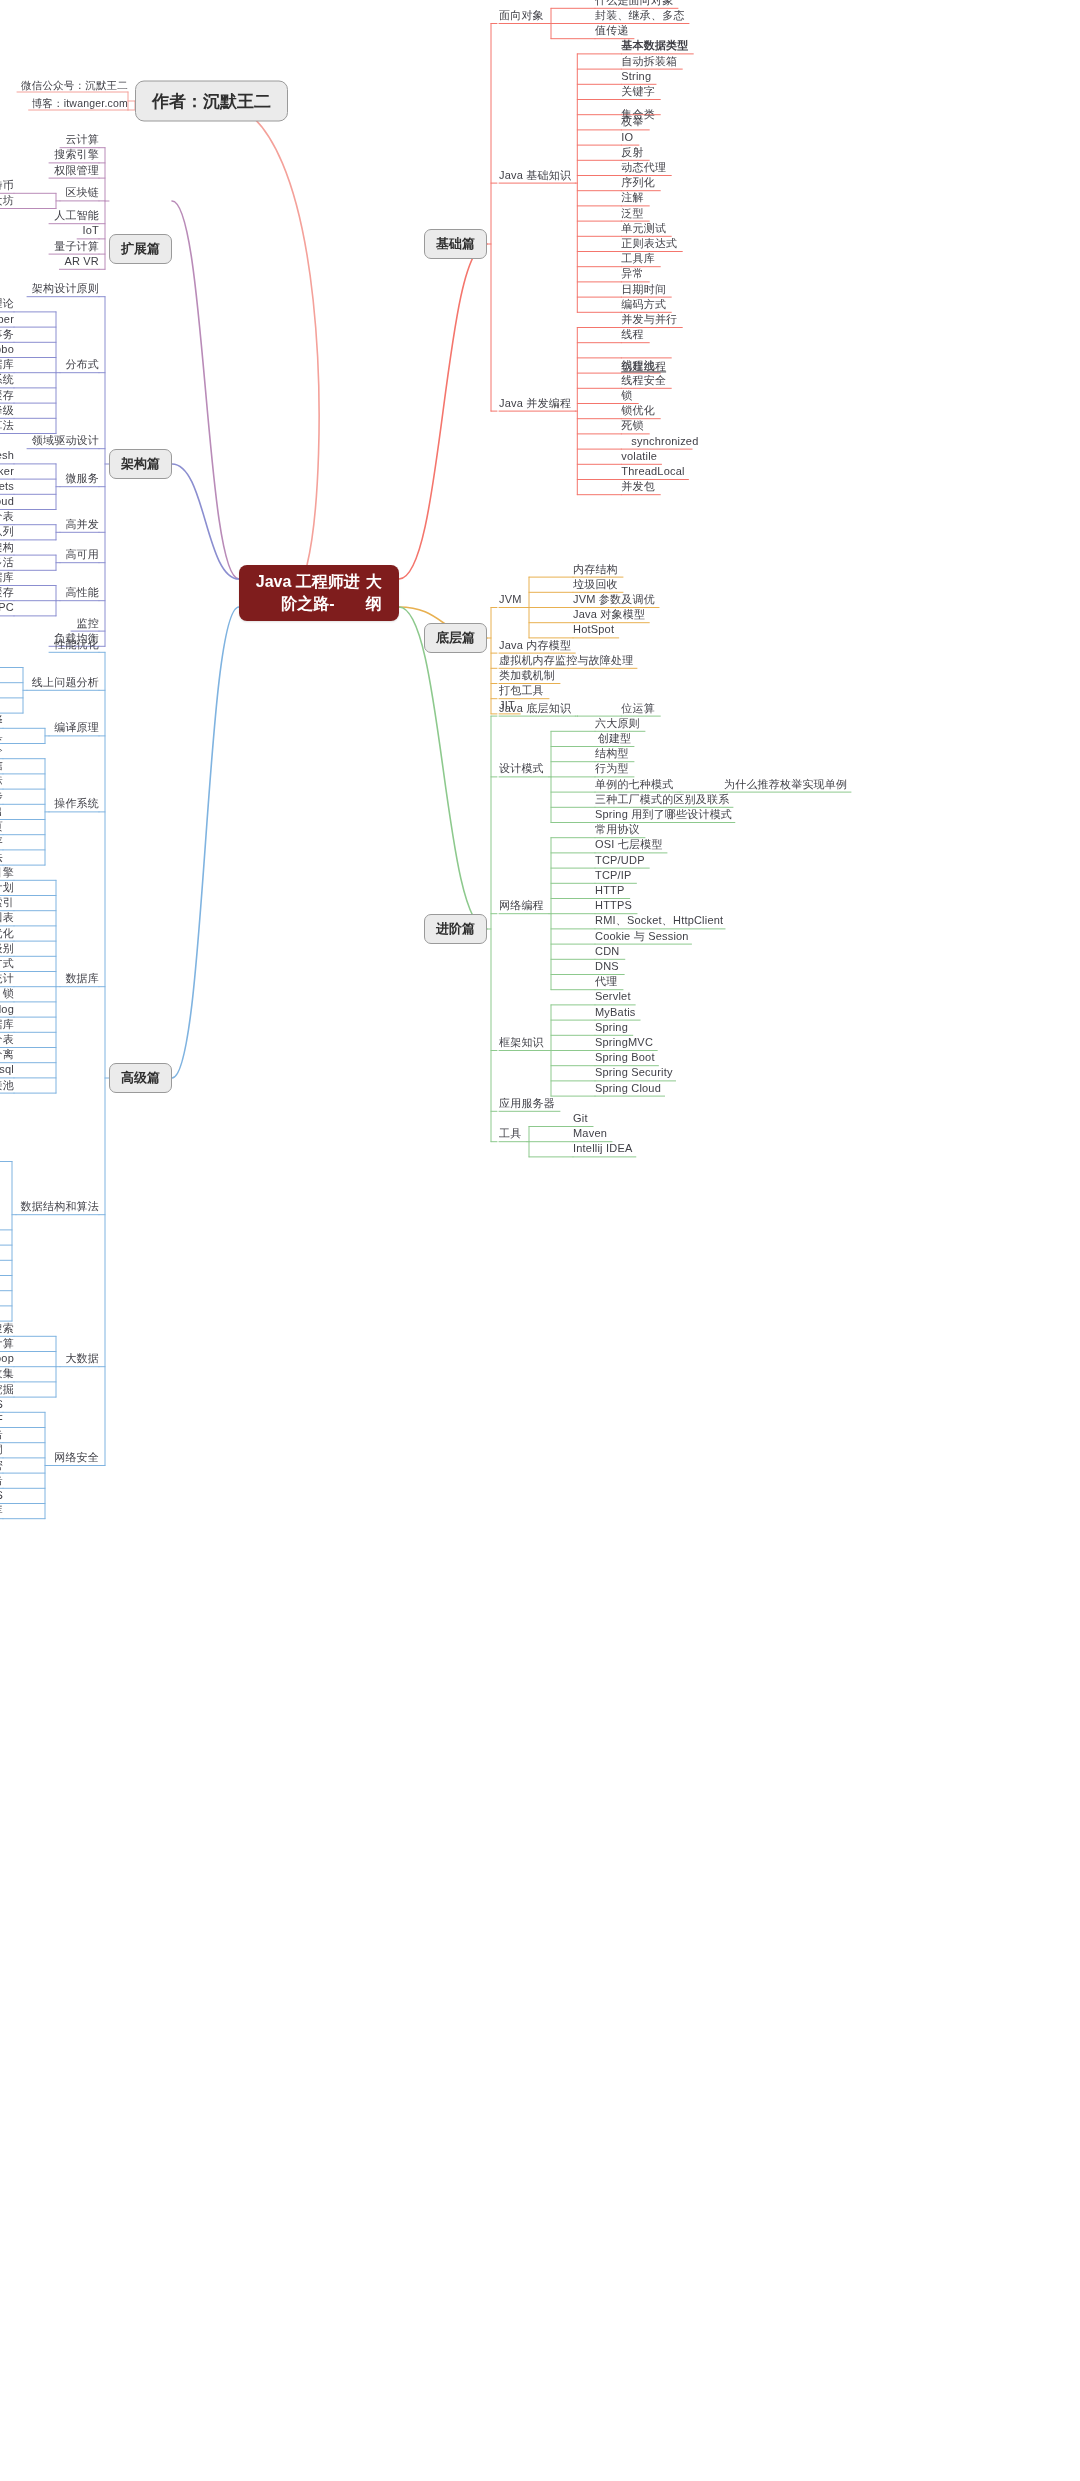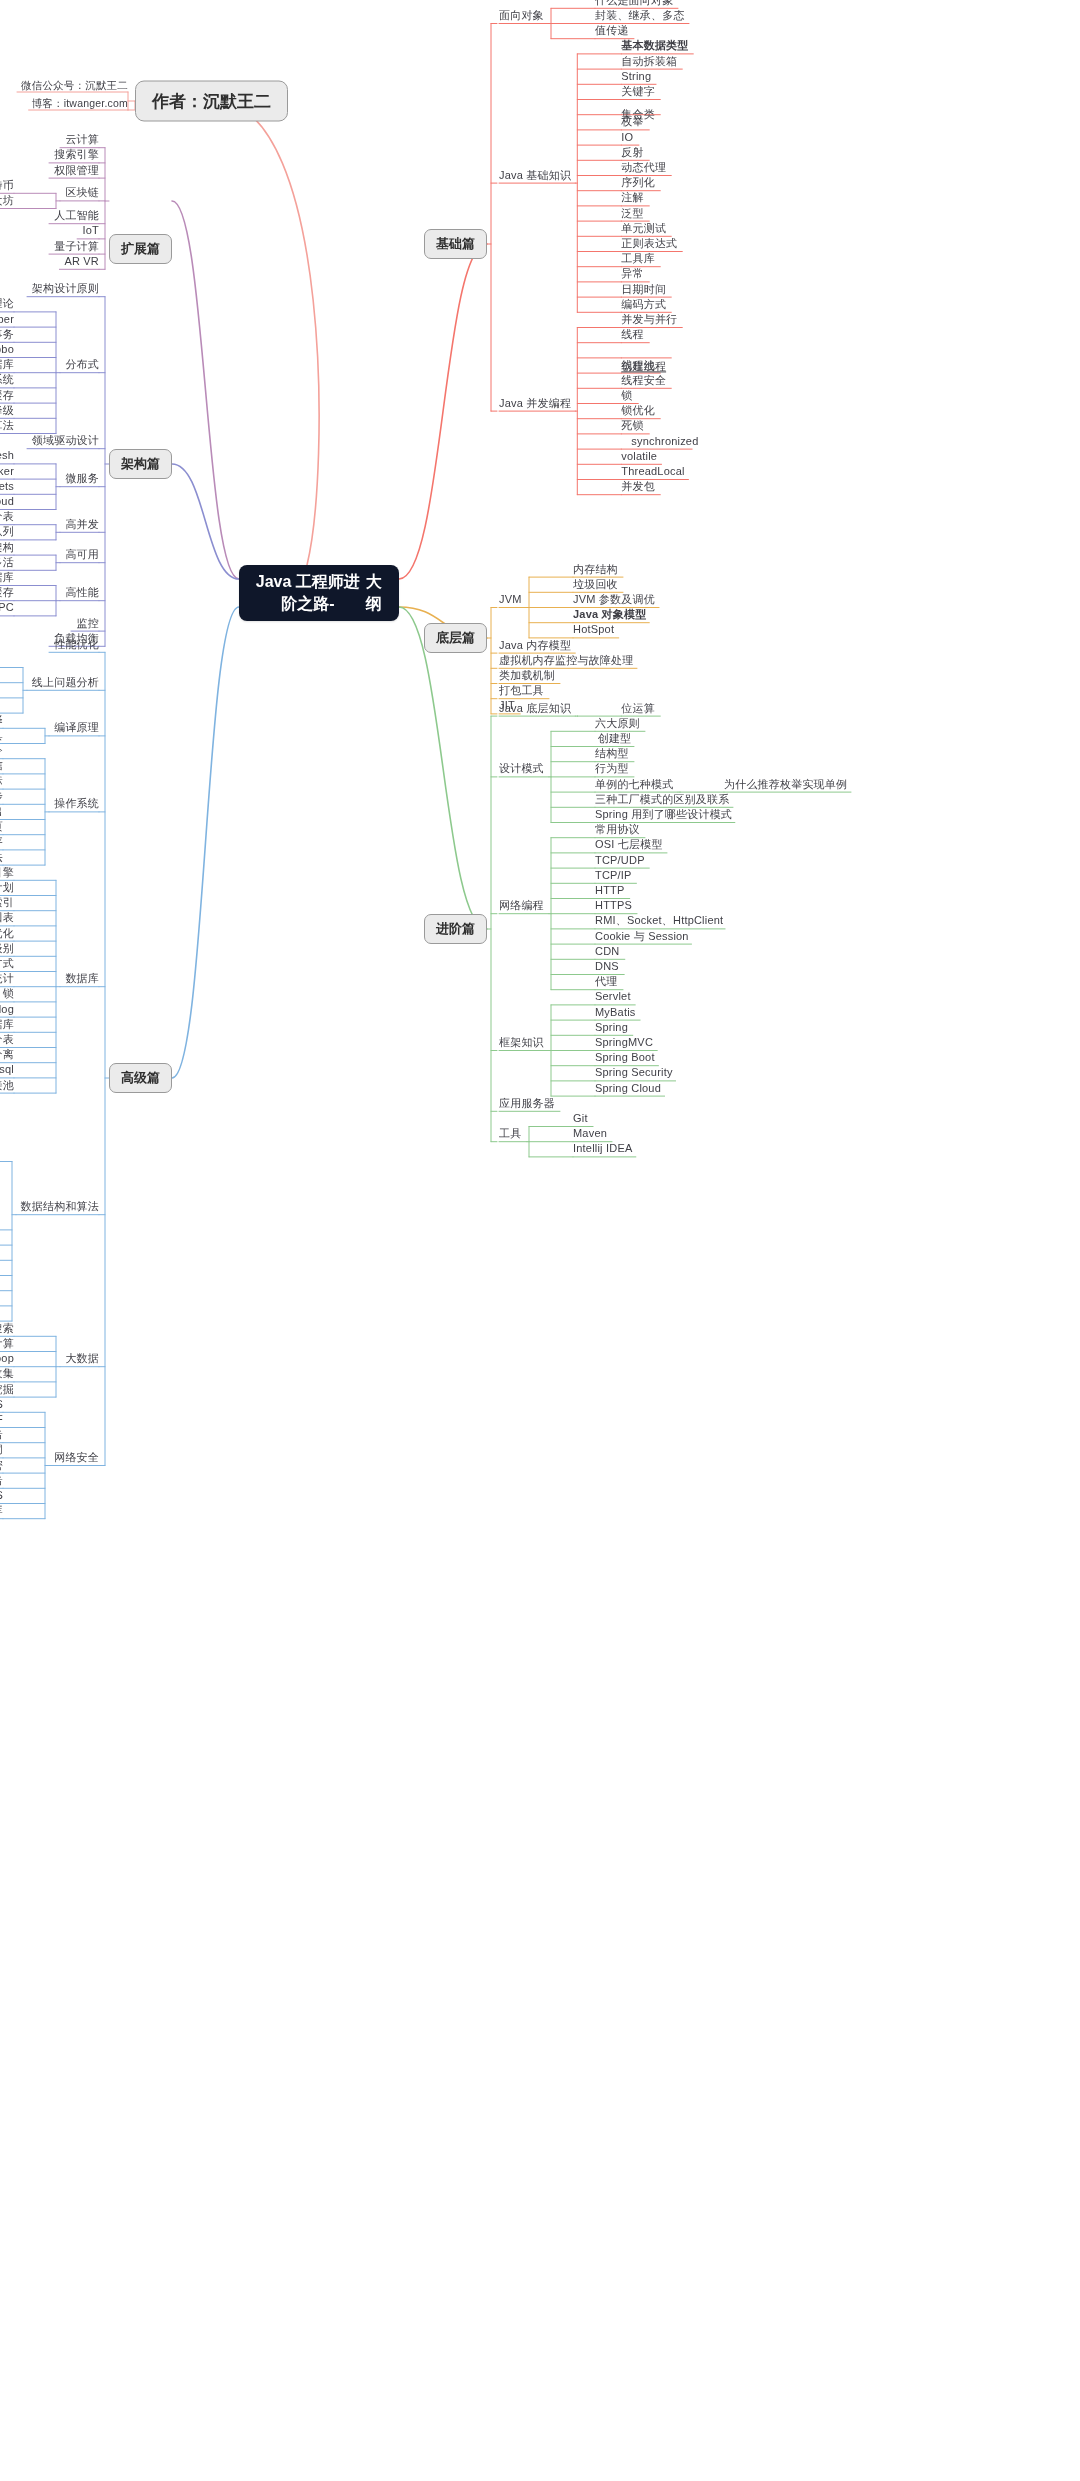--- a/index.html
+++ b/index.html
@@ -508,21 +508,21 @@
       <path d="M 491 716.1 L 491 1141.7" fill="none" stroke="#8dc98d" stroke-width="1" stroke-linecap="round"></path>
       <path d="M 487 929 L 491 929" fill="none" stroke="#8dc98d" stroke-width="1" stroke-linecap="round"></path>
       <path d="M 491 716.1 L 497 716.1" fill="none" stroke="#8dc98d" stroke-width="1" stroke-linecap="round"></path>
       <path d="M 491 776.9000000000001 L 497 776.9000000000001" fill="none" stroke="#8dc98d" stroke-width="1" stroke-linecap="round"></path>
       <path d="M 491 913.7 L 497 913.7" fill="none" stroke="#8dc98d" stroke-width="1" stroke-linecap="round"></path>
       <path d="M 491 1050.5 L 497 1050.5" fill="none" stroke="#8dc98d" stroke-width="1" stroke-linecap="round"></path>
       <path d="M 491 1111.3 L 497 1111.3" fill="none" stroke="#8dc98d" stroke-width="1" stroke-linecap="round"></path>
       <path d="M 491 1141.7 L 497 1141.7" fill="none" stroke="#8dc98d" stroke-width="1" stroke-linecap="round"></path>
     </svg>
   <div id="nodes">
-      <div class="root" style="left: 239px; top: 565px; width: 160px; height: 56px; background: #0f172a;">
+      <div class="root" style="left: 239px; top: 565px; width: 160px; height: 56px; background: #7f1d1d;">
         <span>Java 工程师进阶之路-</span>
         <br>
         <span>大纲</span>
       </div>
       <div class="pill author" style="left: 135px; top: 101px;">作者：沉默王二</div>
       <div class="node r sub" style="top: 85px; left: 17px; width: 111px;">微信公众号：沉默王二</div>
       <div class="node r sub" style="top: 103px; left: 28.625px; width: 99.375px;">博客：itwanger.com</div>
       <div class="pill" style="width: 63px; left: 109px; top: 201px; margin-top: 48px;">扩展篇</div>
       <div class="node r" style="font-size: 11px; top: 140.2px; left: 60px; width: 39px; text-align: right;">云计算</div>
       <div class="node r" style="font-size: 11px; top: 155.4px; left: 49px; width: 50px; text-align: right;">搜索引擎</div>
@@ -646,21 +646,21 @@
       <div class="node l" style="font-size: 11px; top: 426.4px; left: 621.297px; width: 28px; text-align: left;">死锁</div>
       <div class="node l" style="font-size: 11px; top: 441.6px; left: 621.297px; width: 70.8281px; text-align: left; margin-left: 10px;">synchronized</div>
       <div class="node l" style="font-size: 11px; top: 456.8px; left: 621.297px; width: 40.25px; text-align: left;">volatile</div>
       <div class="node l" style="font-size: 11px; top: 472px; left: 621.297px; width: 67.1562px; text-align: left;">ThreadLocal</div>
       <div class="node l" style="font-size: 11px; top: 487.2px; left: 621.297px; width: 39px; text-align: left;">并发包</div>
       <div class="pill" style="width: 63px; left: 424px; top: 638px;">底层篇</div>
       <div class="node l" style="font-size: 11px; top: 600px; left: 499px; width: 28px; text-align: left;">JVM</div>
       <div class="node l" style="font-size: 11px; top: 569.6px; left: 573px; width: 50px; text-align: left;">内存结构</div>
       <div class="node l" style="font-size: 11px; top: 584.8px; left: 573px; width: 50px; text-align: left;">垃圾回收</div>
       <div class="node l" style="font-size: 11px; top: 600px; left: 573px; width: 86.0625px; text-align: left;">JVM 参数及调优</div>
-      <div class="node l" style="font-size: 11px; top: 615.2px; left: 573px; width: 76.2969px; text-align: left; font-weight: bold;">Java 对象模型</div>
+      <div class="node l" style="font-size: 11px; top: 615.2px; left: 573px; width: 76.2969px; text-align: left;">Java 对象模型</div>
       <div class="node l" style="font-size: 11px; top: 630.4px; left: 573px; width: 45.75px; text-align: left;">HotSpot</div>
       <div class="node l" style="font-size: 11px; top: 645.6px; left: 499px; width: 76.2969px; text-align: left;">Java 内存模型</div>
       <div class="node l" style="font-size: 11px; top: 660.8px; left: 499px; width: 138px; text-align: left;">虚拟机内存监控与故障处理</div>
       <div class="node l" style="font-size: 11px; top: 676px; left: 499px; width: 61px; text-align: left;">类加载机制</div>
       <div class="node l" style="font-size: 11px; top: 691.2px; left: 499px; width: 50px; text-align: left;">打包工具</div>
       <div class="node l" style="font-size: 11px; top: 706.4px; left: 499px; width: 21.2812px; text-align: left;">JIT</div>
       <div class="pill" style="width: 63px; left: 424px; top: 929px;">进阶篇</div>
       <div class="node l" style="font-size: 11px; top: 708.6px; left: 499px; width: 76.2969px; text-align: left;">Java 底层知识</div>
       <div class="node l" style="font-size: 11px; top: 708.6px; left: 621.297px; width: 39px; text-align: left;">位运算</div>
       <div class="node l" style="font-size: 11px; top: 769.4px; left: 499px; width: 50px; text-align: left;">设计模式</div>

